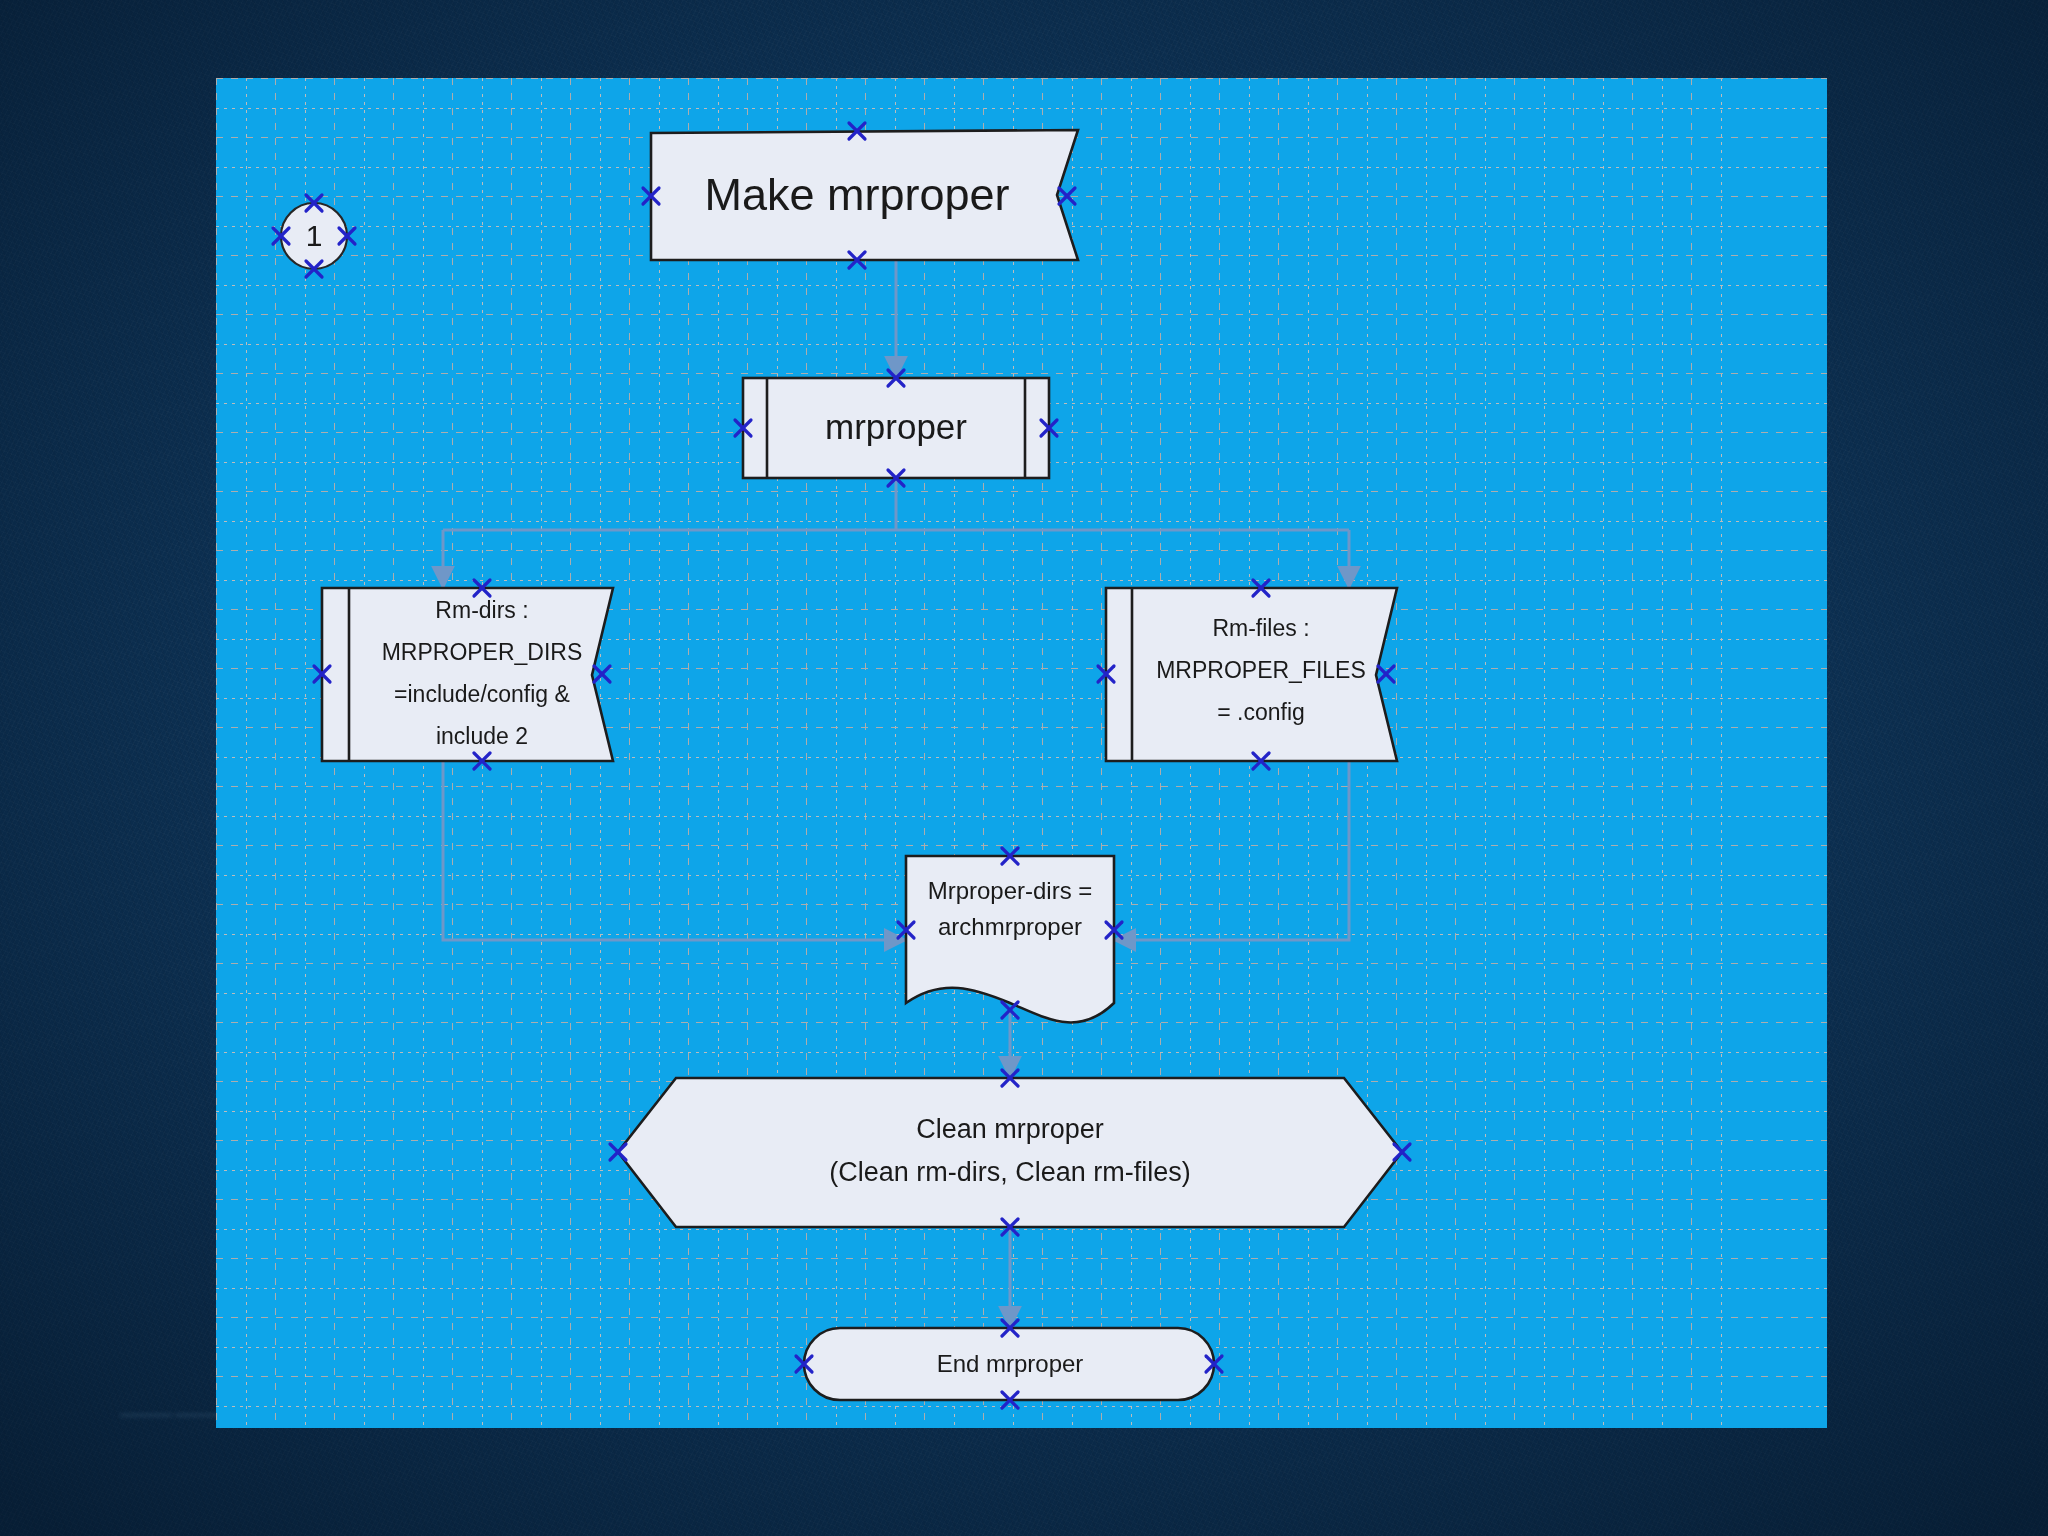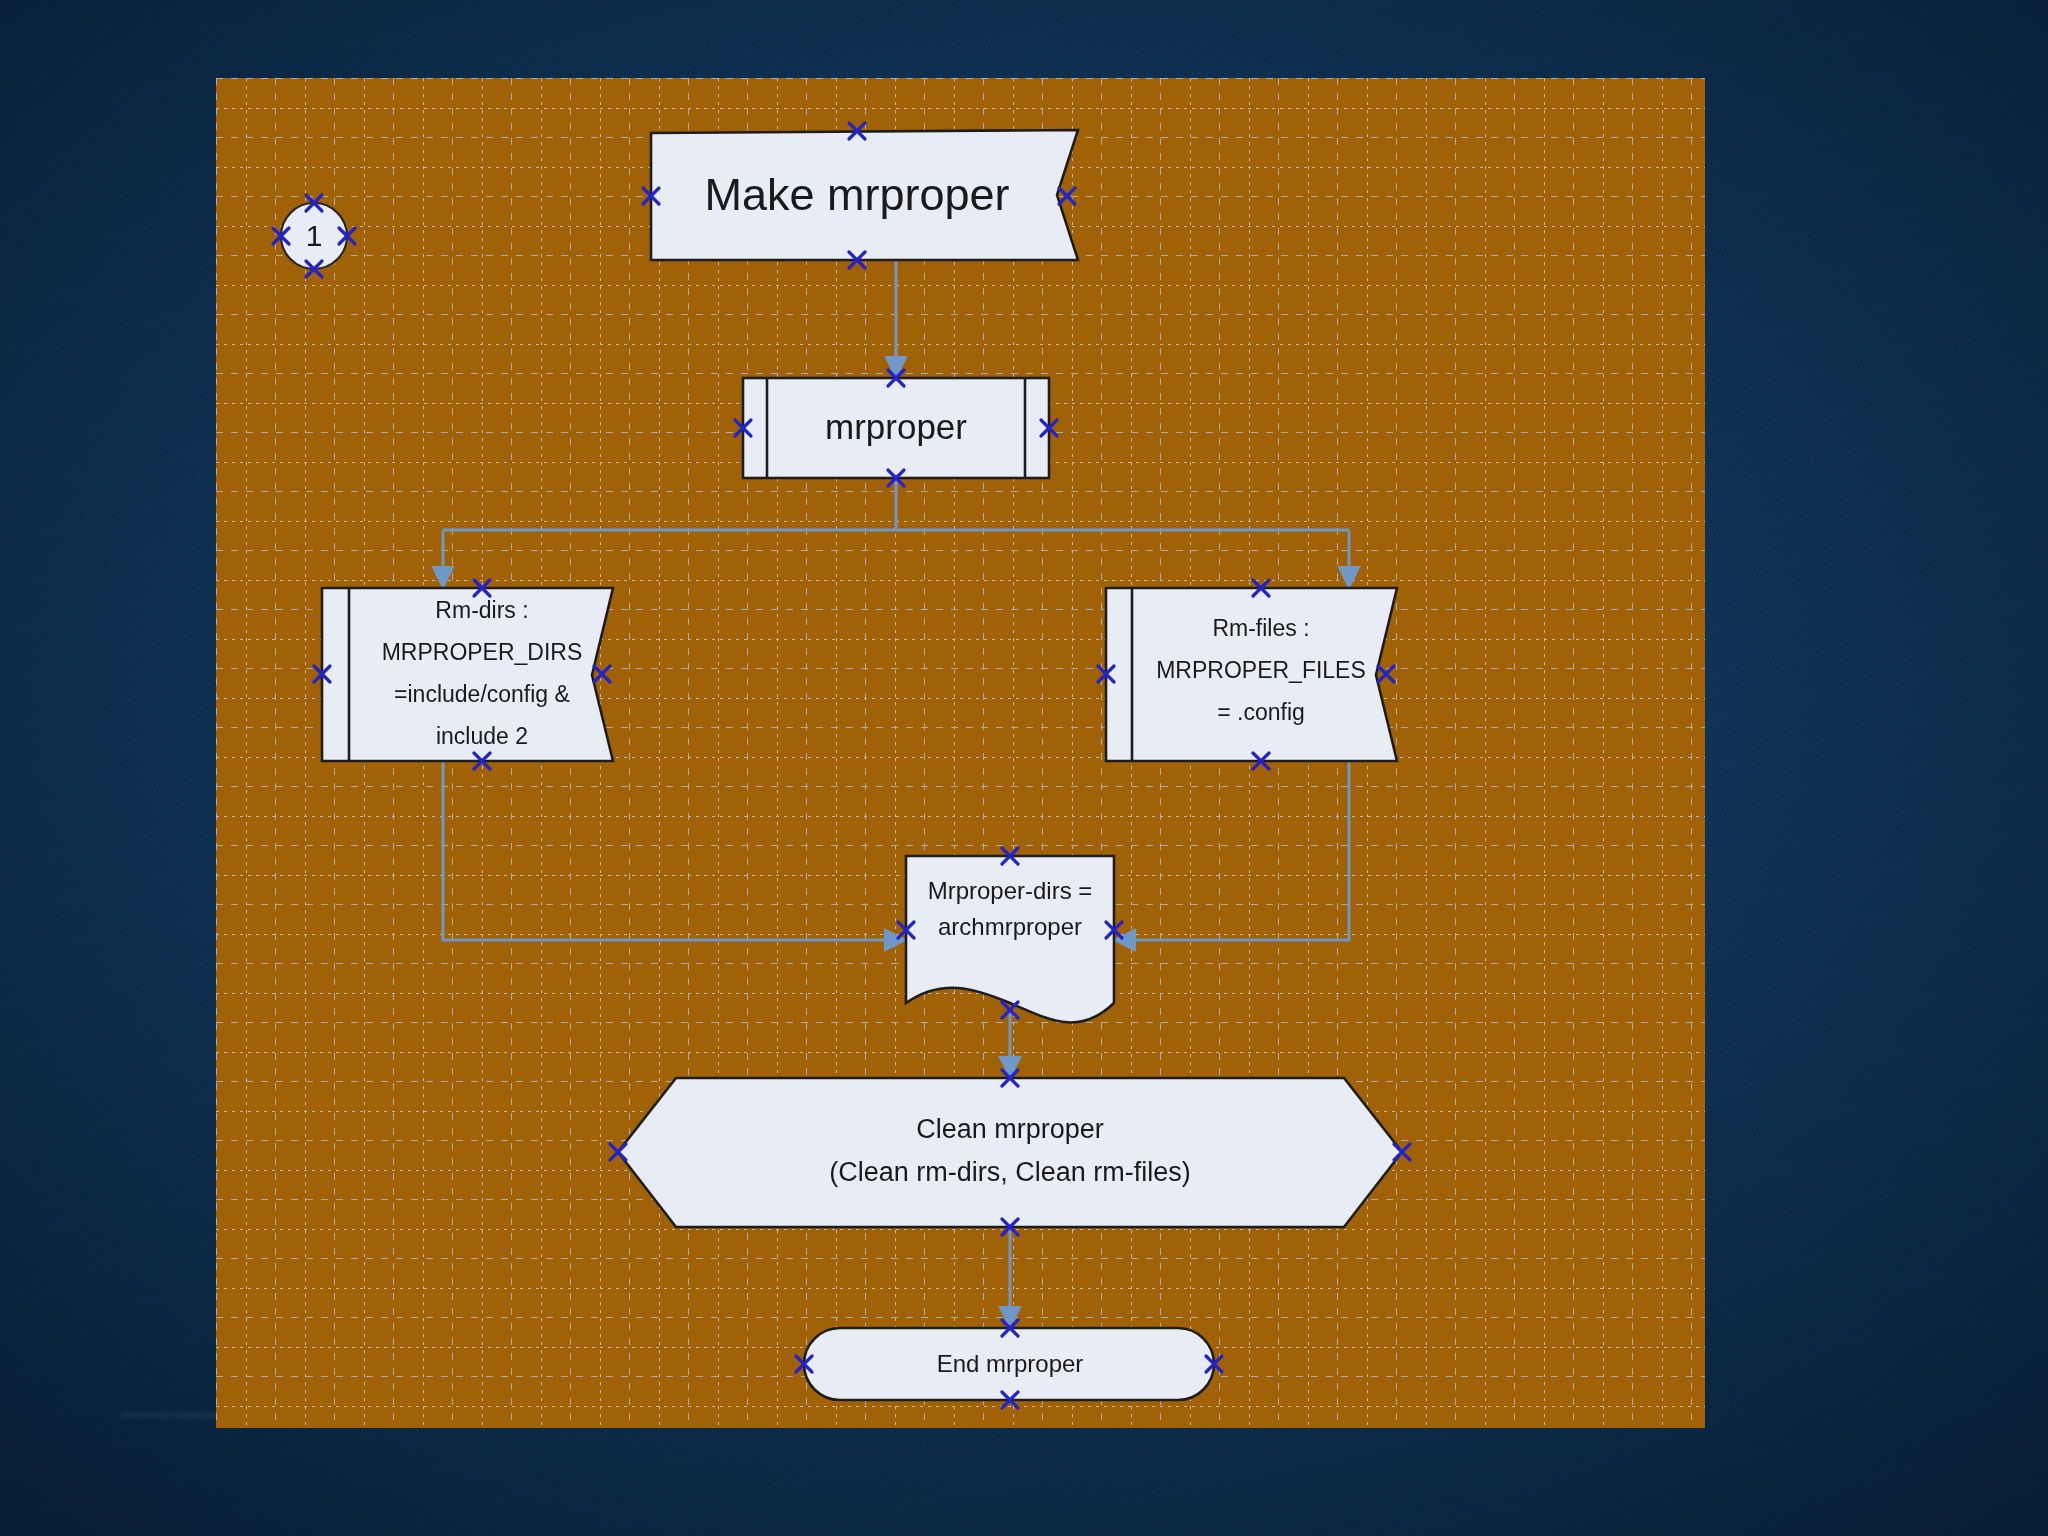--- a/index.html
+++ b/index.html
@@ -55,23 +55,23 @@
     white-space: nowrap;
     overflow: hidden;
     pointer-events: none;
   }
 
   
   #canvas {
     position: absolute;
     left: 216px;
     top: 78px;
-    width: 1489px;
+    width: 1611px;
     height: 1350px;
-    background: #a16207;
+    background: #0ea5e9;
     overflow: hidden;
   }
 
   #grid-layer {
     position: absolute;
     inset: 0;
     pointer-events: none;
   }
 
   .vline, .hline {

